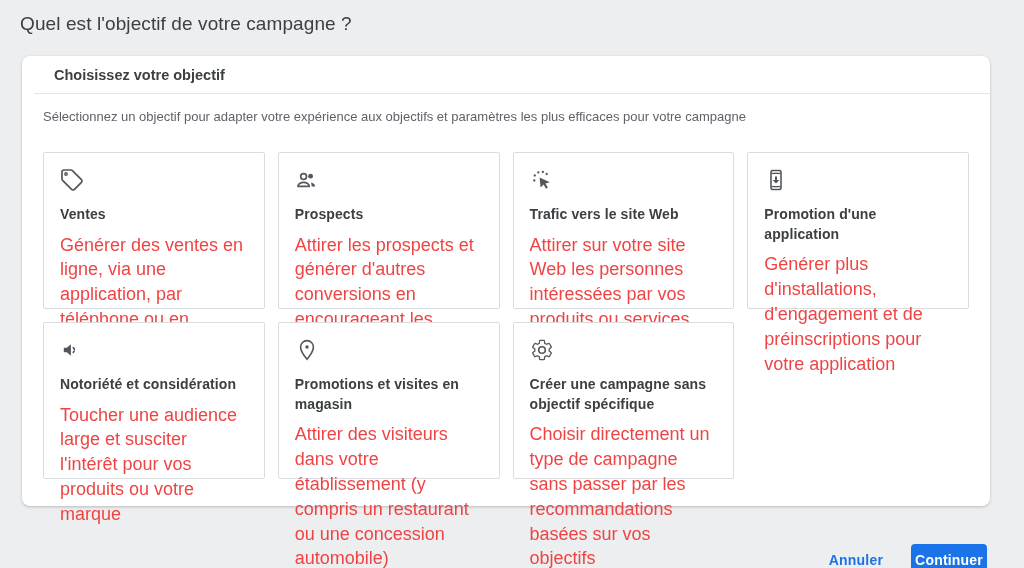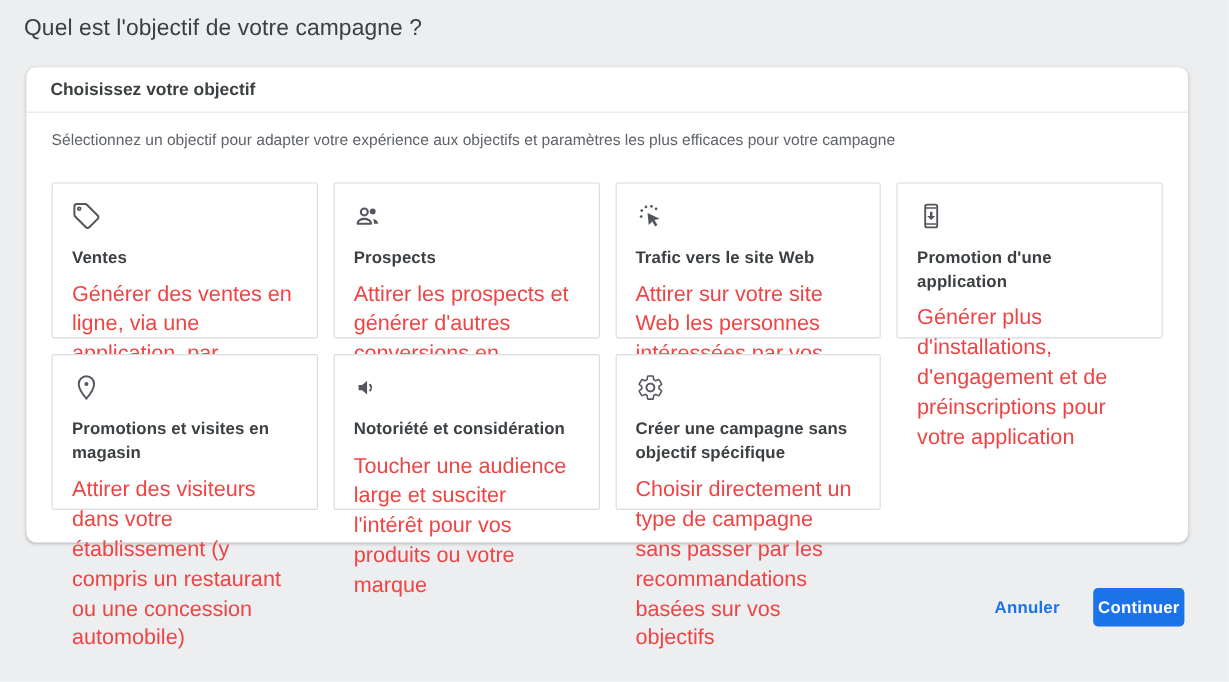--- a/index.html
+++ b/index.html
@@ -25,37 +25,38 @@
     background: #ffffff;
     border-radius: 8px;
     box-shadow: 0 1px 2px rgba(60,64,67,.18), 0 1px 3px 1px rgba(60,64,67,.08);
   }
   .panel-header {
     padding: 11px 20px 10px;
     font-size: 14.5px;
     font-weight: 700;
     color: #3c4043;
     border-bottom: 1px solid #e4e5e7;
+    margin-left: 12px;
   }
   .panel-body { padding: 15px 21px 27px; }
   .panel-subtitle {
     font-size: 13px;
     color: #5f6368;
     margin: 0 0 28px 0;
   }
   .objective-grid {
     display: grid;
     grid-template-columns: repeat(4, 1fr);
     gap: 13px;
   }
   .objective-card {
     border: 1px solid #dadce0;
     border-radius: 2px;
     background: #fff;
-    height: 130px;
+    height: 157px;
     padding: 15px 16px;
     cursor: pointer;
   }
   .card-icon {
     width: 24px; height: 24px;
     color: #53575d;
     display: block;
   }
   .card-title {
     font-size: 14px;
@@ -154,34 +155,34 @@
           <line x1="7.6" y1="5.4" x2="16.4" y2="5.4" stroke="currentColor" stroke-width="1.3"></line>
           <line x1="7.6" y1="18.6" x2="16.4" y2="18.6" stroke="currentColor" stroke-width="1.3"></line>
           <path d="M13 8.5h-2v3.5H8.6l3.4 3.4 3.4-3.4H13z" fill="currentColor"></path>
         </svg>
         <div class="card-title">Promotion d'une application</div>
         <div class="card-desc">Générer plus d'installations, d'engagement et de préinscriptions pour votre application</div>
       </div>
 
       <div class="objective-card">
         <svg class="card-icon" viewBox="0 0 24 24" aria-hidden="true">
+          <path d="M3.8 9.8v4.4h3l4.1 3.5V6.3L6.8 9.8z" fill="currentColor"></path>
+          <path d="M13.3 9.6c.7.6 1.1 1.5 1.1 2.4 0 .9-.4 1.8-1.1 2.4" fill="none" stroke="currentColor" stroke-width="1.6" stroke-linecap="round" stroke-dasharray="2.2 1.6"></path>
+        </svg>
+        <div class="card-title">Notoriété et considération</div>
+        <div class="card-desc">Toucher une audience large et susciter l'intérêt pour vos produits ou votre marque</div>
+      </div>
+
+      <div class="objective-card">
+        <svg class="card-icon" viewBox="0 0 24 24" aria-hidden="true">
           <path d="M12 2.6c-3.6 0-6.4 2.8-6.4 6.4 0 4.8 6.4 12.2 6.4 12.2s6.4-7.4 6.4-12.2c0-3.6-2.8-6.4-6.4-6.4z" fill="none" stroke="currentColor" stroke-width="1.6"></path>
           <circle cx="12" cy="9" r="1.7" fill="currentColor"></circle>
         </svg>
         <div class="card-title">Promotions et visites en magasin</div>
         <div class="card-desc">Attirer des visiteurs dans votre établissement (y compris un restaurant ou une concession automobile)</div>
-      </div>
-
-      <div class="objective-card">
-        <svg class="card-icon" viewBox="0 0 24 24" aria-hidden="true">
-          <path d="M3.8 9.8v4.4h3l4.1 3.5V6.3L6.8 9.8z" fill="currentColor"></path>
-          <path d="M13.3 9.6c.7.6 1.1 1.5 1.1 2.4 0 .9-.4 1.8-1.1 2.4" fill="none" stroke="currentColor" stroke-width="1.6" stroke-linecap="round" stroke-dasharray="2.2 1.6"></path>
-        </svg>
-        <div class="card-title">Notoriété et considération</div>
-        <div class="card-desc">Toucher une audience large et susciter l'intérêt pour vos produits ou votre marque</div>
       </div>
 
       <div class="objective-card">
         <svg class="card-icon" viewBox="0 0 24 24" aria-hidden="true">
           <path d="M19.14 12.94c.04-.3.06-.61.06-.94 0-.32-.02-.64-.07-.94l2.03-1.58c.18-.14.23-.41.12-.61l-1.92-3.32c-.12-.22-.37-.29-.59-.22l-2.39.96c-.5-.38-1.03-.7-1.62-.94l-.36-2.54c-.04-.24-.24-.41-.48-.41h-3.84c-.24 0-.43.17-.47.41l-.36 2.54c-.59.24-1.13.57-1.62.94l-2.39-.96c-.22-.08-.47 0-.59.22L2.74 8.87c-.12.21-.08.47.12.61l2.03 1.58c-.05.3-.09.63-.09.94s.02.64.07.94l-2.03 1.58c-.18.14-.23.41-.12.61l1.92 3.32c.12.22.37.29.59.22l2.39-.96c.5.38 1.03.7 1.62.94l.36 2.54c.05.24.24.41.48.41h3.84c.24 0 .44-.17.47-.41l.36-2.54c.59-.24 1.13-.56 1.62-.94l2.39.96c.22.08.47 0 .59-.22l1.92-3.32c.12-.22.07-.47-.12-.61l-2.01-1.58z" fill="none" stroke="currentColor" stroke-width="1.3"></path>
           <circle cx="12" cy="12" r="3.3" fill="none" stroke="currentColor" stroke-width="1.6"></circle>
         </svg>
         <div class="card-title">Créer une campagne sans objectif spécifique</div>
         <div class="card-desc">Choisir directement un type de campagne sans passer par les recommandations basées sur vos objectifs</div>
       </div>

